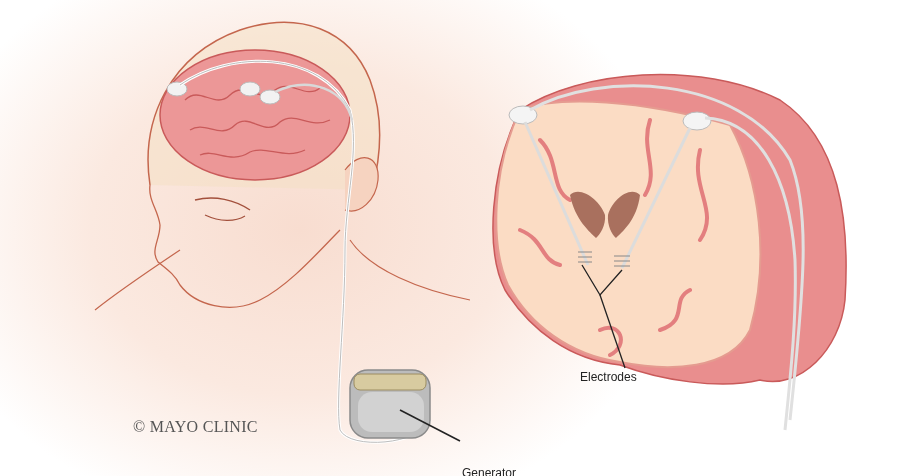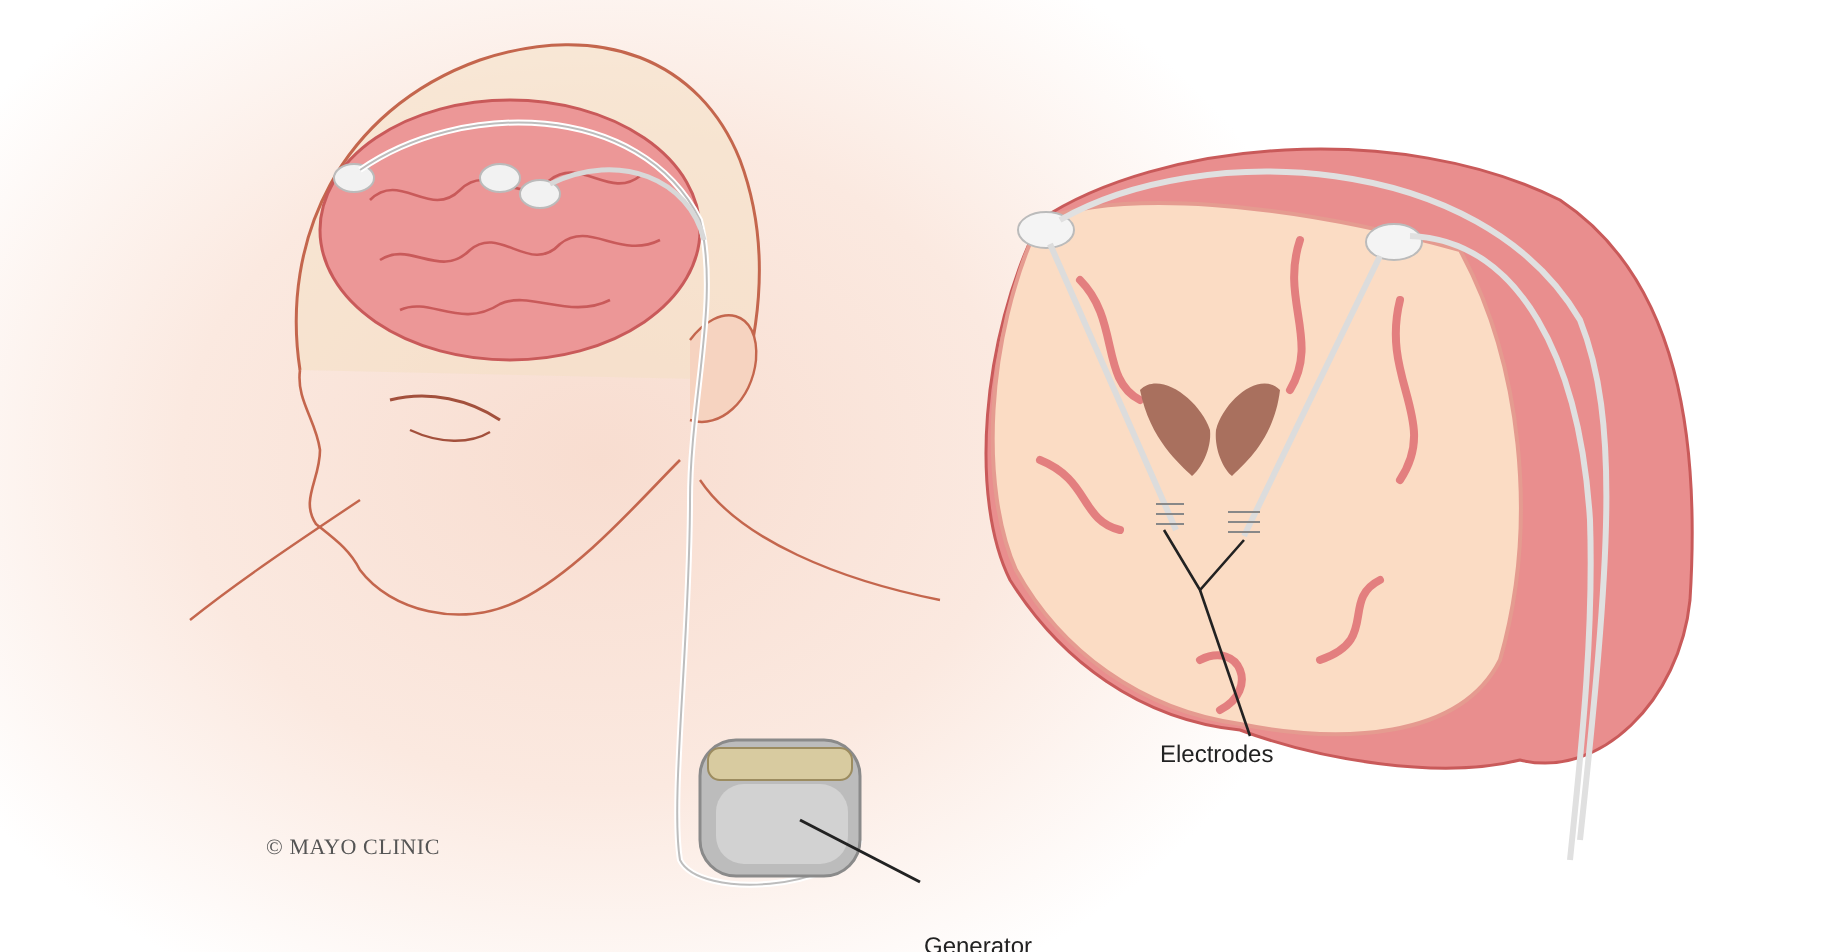--- a/index.html
+++ b/index.html
@@ -7,21 +7,21 @@
       position: relative; width: 924px; height: 476px; overflow: hidden;
       background: radial-gradient(ellipse 380px 300px at 300px 230px, #f8ddd0 0%, #fbe9e0 55%, #ffffff 100%);
     }
     svg { position: absolute; left: 0; top: 0; }
     .label {
       position: absolute; font-family: "Liberation Sans", sans-serif;
       color: #222222; font-size: 12px; white-space: nowrap;
     }
     .copyright {
       position: absolute; font-family: "Liberation Serif", serif;
-      color: #555555; font-size: 11px; letter-spacing: 0.3px; white-space: nowrap;
+      color: #555555; font-size: 16px; letter-spacing: 0.3px; white-space: nowrap;
     }
   </style>
 </head>
 <body>
 
 <div class="canvas">
 
   <svg width="924" height="476" viewBox="0 0 924 476">
 
     <g>

